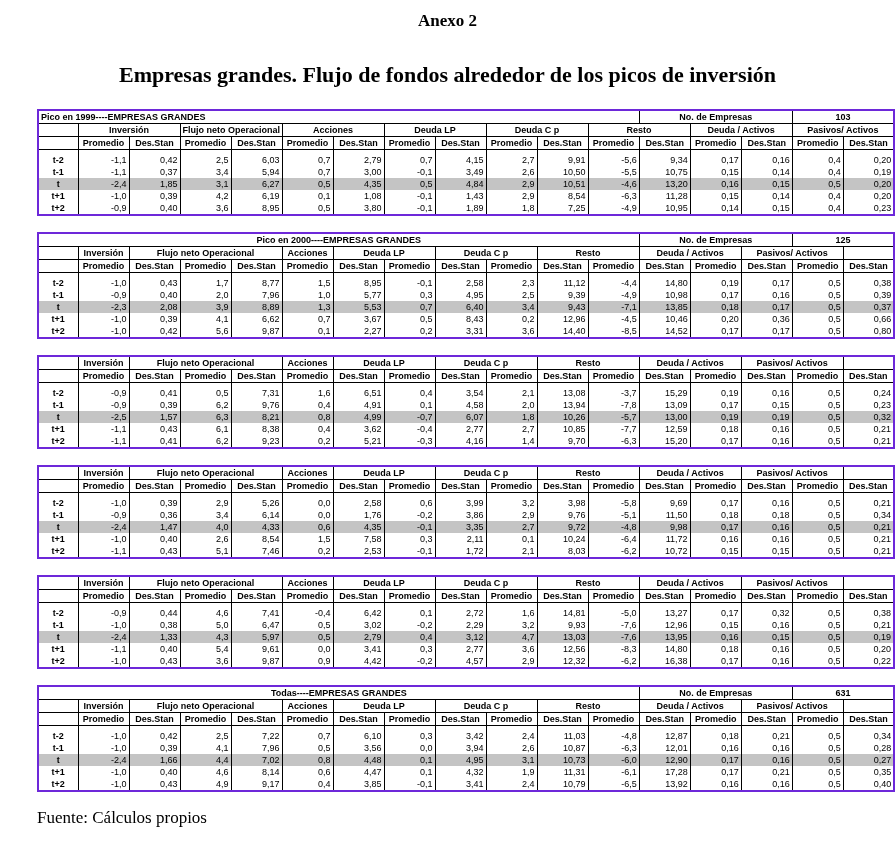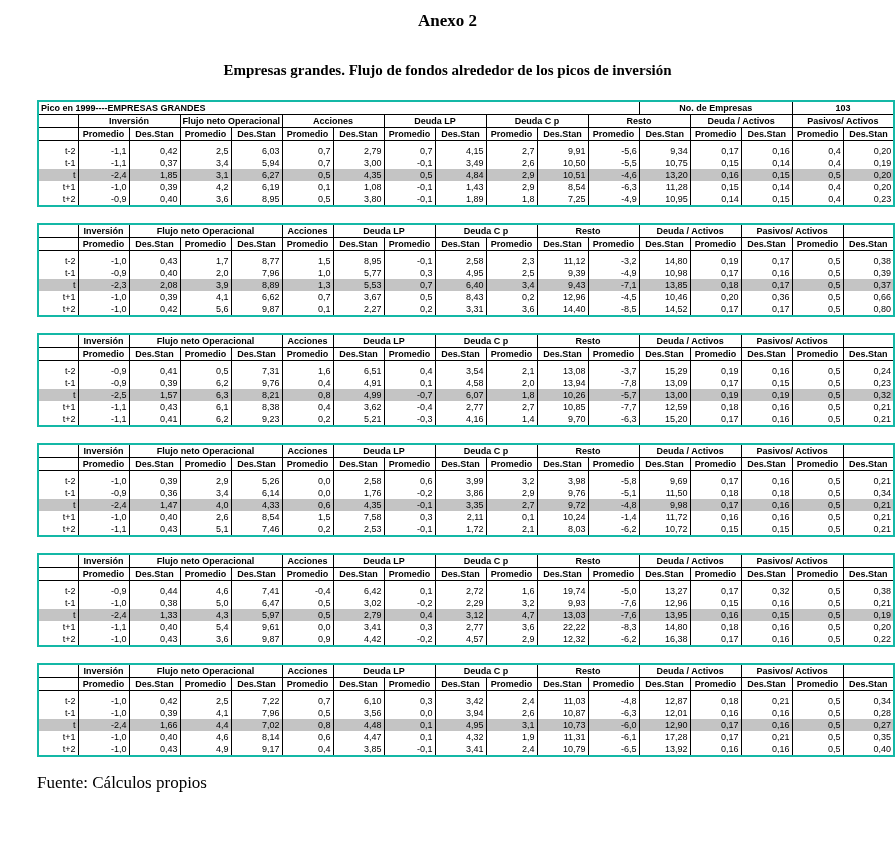--- a/index.html
+++ b/index.html
@@ -4,36 +4,36 @@
 <style>
   html,body{margin:0;padding:0;}
   body{
     width:895px;height:845px;background:#ffffff;position:relative;
     font-family:"Liberation Serif", serif;color:#000;overflow:hidden;
   }
   .page-title{
     text-align:center;font-weight:bold;font-size:17px;padding-top:11px;
   }
   .page-subtitle{
-    text-align:center;font-weight:bold;font-size:15px;margin-top:31px;
+    text-align:center;font-weight:bold;font-size:22px;margin-top:31px;
   }
   .tables-area{margin:21px 0 0 37px;width:856px;}
   table.tbl{
     border-collapse:collapse;table-layout:fixed;width:856px;
-    border:2px solid #14b8a6;margin-bottom:16px;
+    border:2px solid #6d28d9;margin-bottom:16px;
     font-family:"Liberation Sans", sans-serif;
   }
   .tbl td{
     border:1px solid #000;font-size:9px;line-height:12px;height:12px;
     padding:0 2px;white-space:nowrap;overflow:hidden;vertical-align:middle;
   }
   .tbl td.hdr{font-weight:bold;text-align:center;}
   .tbl td.hdr-left{font-weight:bold;text-align:left;}
   .tbl td.num{text-align:right;}
-  .tbl td.lbl{text-align:right;}
+  .tbl td.lbl{text-align:center;font-weight:bold;}
   .tbl tr.sp td{height:4px;border-top:none;border-bottom:none;}
   .tbl tr.data td{border-top:none;border-bottom:none;}
   .tbl tr.hl td{background:#c4c4c4;}
   .page-footer{
     font-size:17px;margin:6px 0 0 37px;font-family:"Liberation Serif", serif;
   }
 </style>
 </head>
 <body>
 
@@ -227,20 +227,25 @@
         <col style="width: 51px;">
         <col style="width: 51px;">
         <col style="width: 51px;">
         <col style="width: 51px;">
         <col style="width: 51px;">
         <col style="width: 51px;">
         <col style="width: 51px;">
       </colgroup>
       <tbody>
         <tr>
+          <td class="hdr" colspan="12">Pico en 2000----EMPRESAS GRANDES</td>
+          <td class="hdr" colspan="3">No. de Empresas</td>
+          <td class="hdr" colspan="2">125</td>
+        </tr>
+        <tr>
           <td class="hdr" colspan="1"></td>
           <td class="hdr" colspan="1">Inversión</td>
           <td class="hdr" colspan="3">Flujo neto Operacional</td>
           <td class="hdr" colspan="1">Acciones</td>
           <td class="hdr" colspan="2">Deuda LP</td>
           <td class="hdr" colspan="2">Deuda C p</td>
           <td class="hdr" colspan="2">Resto</td>
           <td class="hdr" colspan="2">Deuda / Activos</td>
           <td class="hdr" colspan="2">Pasivos/ Activos</td>
           <td class="hdr" colspan="1"></td>
@@ -288,21 +293,21 @@
           <td class="num" colspan="1">-1,0</td>
           <td class="num" colspan="1">0,43</td>
           <td class="num" colspan="1">1,7</td>
           <td class="num" colspan="1">8,77</td>
           <td class="num" colspan="1">1,5</td>
           <td class="num" colspan="1">8,95</td>
           <td class="num" colspan="1">-0,1</td>
           <td class="num" colspan="1">2,58</td>
           <td class="num" colspan="1">2,3</td>
           <td class="num" colspan="1">11,12</td>
-          <td class="num" colspan="1">-3,2</td>
+          <td class="num" colspan="1">-4,4</td>
           <td class="num" colspan="1">14,80</td>
           <td class="num" colspan="1">0,19</td>
           <td class="num" colspan="1">0,17</td>
           <td class="num" colspan="1">0,5</td>
           <td class="num" colspan="1">0,38</td>
         </tr>
         <tr class="data">
           <td class="lbl" colspan="1">t-1</td>
           <td class="num" colspan="1">-0,9</td>
           <td class="num" colspan="1">0,40</td>
@@ -681,21 +686,21 @@
           <td class="num" colspan="1">-1,0</td>
           <td class="num" colspan="1">0,40</td>
           <td class="num" colspan="1">2,6</td>
           <td class="num" colspan="1">8,54</td>
           <td class="num" colspan="1">1,5</td>
           <td class="num" colspan="1">7,58</td>
           <td class="num" colspan="1">0,3</td>
           <td class="num" colspan="1">2,11</td>
           <td class="num" colspan="1">0,1</td>
           <td class="num" colspan="1">10,24</td>
-          <td class="num" colspan="1">-1,4</td>
+          <td class="num" colspan="1">-6,4</td>
           <td class="num" colspan="1">11,72</td>
           <td class="num" colspan="1">0,16</td>
           <td class="num" colspan="1">0,16</td>
           <td class="num" colspan="1">0,5</td>
           <td class="num" colspan="1">0,21</td>
         </tr>
         <tr class="data">
           <td class="lbl" colspan="1">t+2</td>
           <td class="num" colspan="1">-1,1</td>
           <td class="num" colspan="1">0,43</td>
@@ -791,21 +796,21 @@
           <td class="lbl" colspan="1">t-2</td>
           <td class="num" colspan="1">-0,9</td>
           <td class="num" colspan="1">0,44</td>
           <td class="num" colspan="1">4,6</td>
           <td class="num" colspan="1">7,41</td>
           <td class="num" colspan="1">-0,4</td>
           <td class="num" colspan="1">6,42</td>
           <td class="num" colspan="1">0,1</td>
           <td class="num" colspan="1">2,72</td>
           <td class="num" colspan="1">1,6</td>
-          <td class="num" colspan="1">19,74</td>
+          <td class="num" colspan="1">14,81</td>
           <td class="num" colspan="1">-5,0</td>
           <td class="num" colspan="1">13,27</td>
           <td class="num" colspan="1">0,17</td>
           <td class="num" colspan="1">0,32</td>
           <td class="num" colspan="1">0,5</td>
           <td class="num" colspan="1">0,38</td>
         </tr>
         <tr class="data">
           <td class="lbl" colspan="1">t-1</td>
           <td class="num" colspan="1">-1,0</td>
@@ -848,21 +853,21 @@
           <td class="lbl" colspan="1">t+1</td>
           <td class="num" colspan="1">-1,1</td>
           <td class="num" colspan="1">0,40</td>
           <td class="num" colspan="1">5,4</td>
           <td class="num" colspan="1">9,61</td>
           <td class="num" colspan="1">0,0</td>
           <td class="num" colspan="1">3,41</td>
           <td class="num" colspan="1">0,3</td>
           <td class="num" colspan="1">2,77</td>
           <td class="num" colspan="1">3,6</td>
-          <td class="num" colspan="1">22,22</td>
+          <td class="num" colspan="1">12,56</td>
           <td class="num" colspan="1">-8,3</td>
           <td class="num" colspan="1">14,80</td>
           <td class="num" colspan="1">0,18</td>
           <td class="num" colspan="1">0,16</td>
           <td class="num" colspan="1">0,5</td>
           <td class="num" colspan="1">0,20</td>
         </tr>
         <tr class="data">
           <td class="lbl" colspan="1">t+2</td>
           <td class="num" colspan="1">-1,0</td>
@@ -898,20 +903,25 @@
         <col style="width: 51px;">
         <col style="width: 51px;">
         <col style="width: 51px;">
         <col style="width: 51px;">
         <col style="width: 51px;">
         <col style="width: 51px;">
         <col style="width: 51px;">
         <col style="width: 51px;">
       </colgroup>
       <tbody>
+        <tr>
+          <td class="hdr" colspan="12">Todas----EMPRESAS GRANDES</td>
+          <td class="hdr" colspan="3">No. de Empresas</td>
+          <td class="hdr" colspan="2">631</td>
+        </tr>
         <tr>
           <td class="hdr" colspan="1"></td>
           <td class="hdr" colspan="1">Inversión</td>
           <td class="hdr" colspan="3">Flujo neto Operacional</td>
           <td class="hdr" colspan="1">Acciones</td>
           <td class="hdr" colspan="2">Deuda LP</td>
           <td class="hdr" colspan="2">Deuda C p</td>
           <td class="hdr" colspan="2">Resto</td>
           <td class="hdr" colspan="2">Deuda / Activos</td>
           <td class="hdr" colspan="2">Pasivos/ Activos</td>

